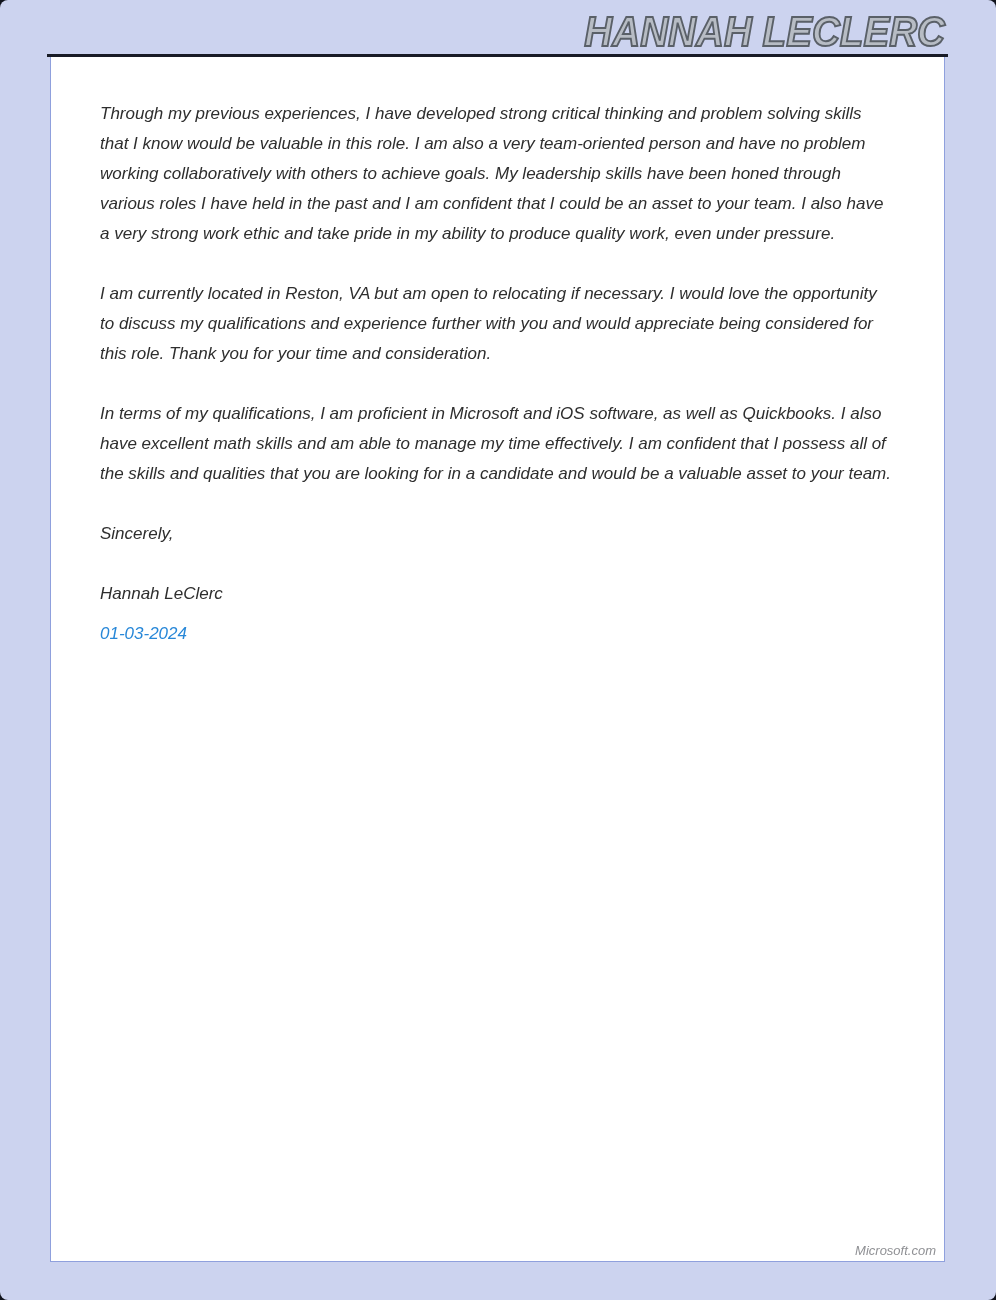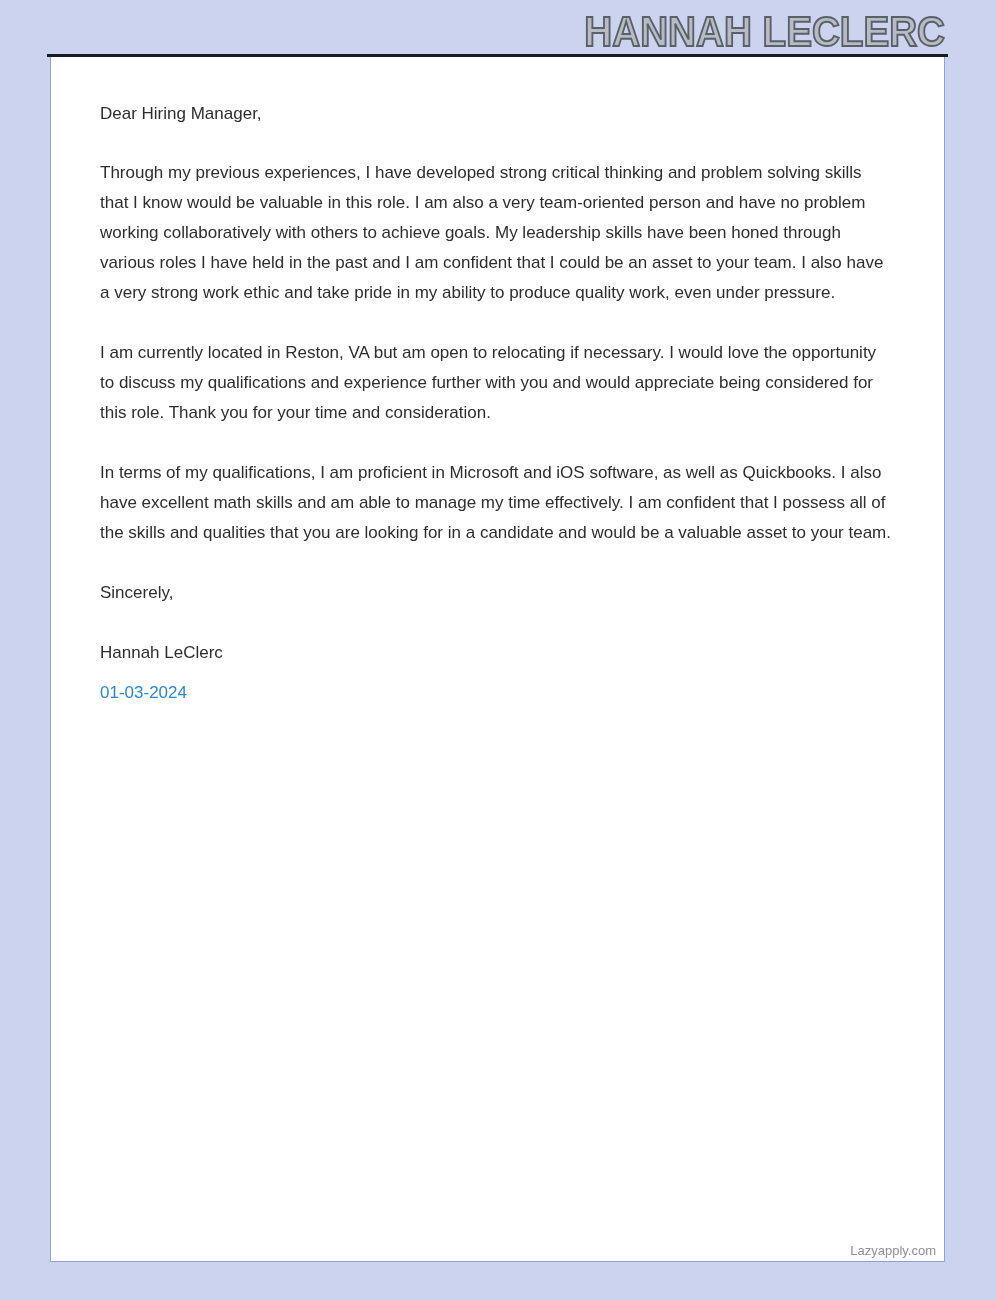--- a/index.html
+++ b/index.html
@@ -9,22 +9,23 @@
     height: 1300px;
     background: #10131c;
     font-family: "Liberation Sans", "DejaVu Sans", sans-serif;
     position: relative;
     overflow: hidden;
   }
   .canvas {
     position: absolute;
     inset: 0;
     background: #ccd3ef;
-    border-radius: 0;
+    border-radius: 8px;
     overflow: hidden;
+    font-style: italic;
   }
   .header-name {
     position: absolute;
     top: 8px;
     right: 51px;
     font-size: 42px;
     font-weight: bold;
     letter-spacing: 0px;
     color: #b7bcc4;
     -webkit-text-stroke: 2px #5a6068;
@@ -82,32 +83,31 @@
 
 <div class="canvas">
 
   <div class="header-name">HANNAH LECLERC</div>
 
   <div class="header-line"></div>
 
   <div class="page">
 
     <div class="letter-body">
-      <p class="salutation">Dear Hiring Manager,</p>
 
 
       <p>Through my previous experiences, I have developed strong critical thinking and problem solving skills that I know would be valuable in this role. I am also a very team-oriented person and have no problem working collaboratively with others to achieve goals. My leadership skills have been honed through various roles I have held in the past and I am confident that I could be an asset to your team. I also have a very strong work ethic and take pride in my ability to produce quality work, even under pressure.</p>
 
       <p>I am currently located in Reston, VA but am open to relocating if necessary. I would love the opportunity to discuss my qualifications and experience further with you and would appreciate being considered for this role. Thank you for your time and consideration.</p>
 
       <p>In terms of my qualifications, I am proficient in Microsoft and iOS software, as well as Quickbooks. I also have excellent math skills and am able to manage my time effectively. I am confident that I possess all of the skills and qualities that you are looking for in a candidate and would be a valuable asset to your team.</p>
 
       <p class="closing">Sincerely,</p>
 
       <p class="signature">Hannah LeClerc</p>
 
       <p class="date">01-03-2024</p>
     </div>
 
-    <div class="watermark">Lazyapply.com</div>
+    <div class="watermark">Microsoft.com</div>
 
   </div>
 </div>
 
 </body></html>

